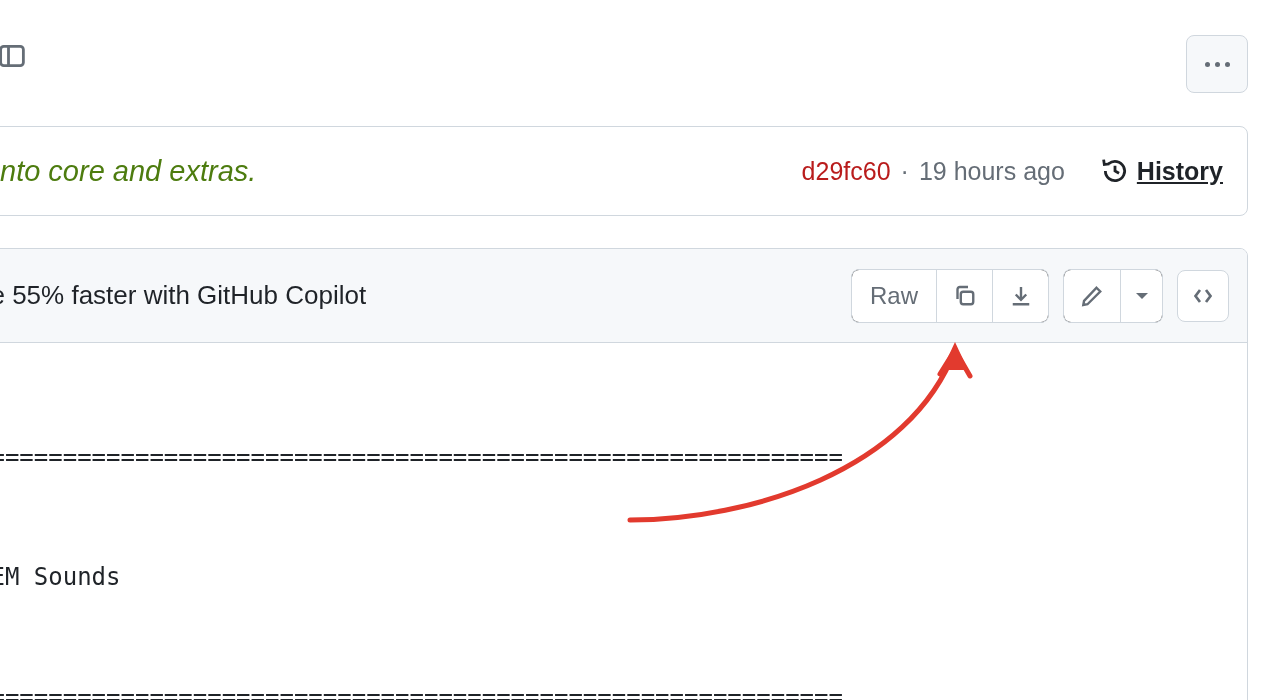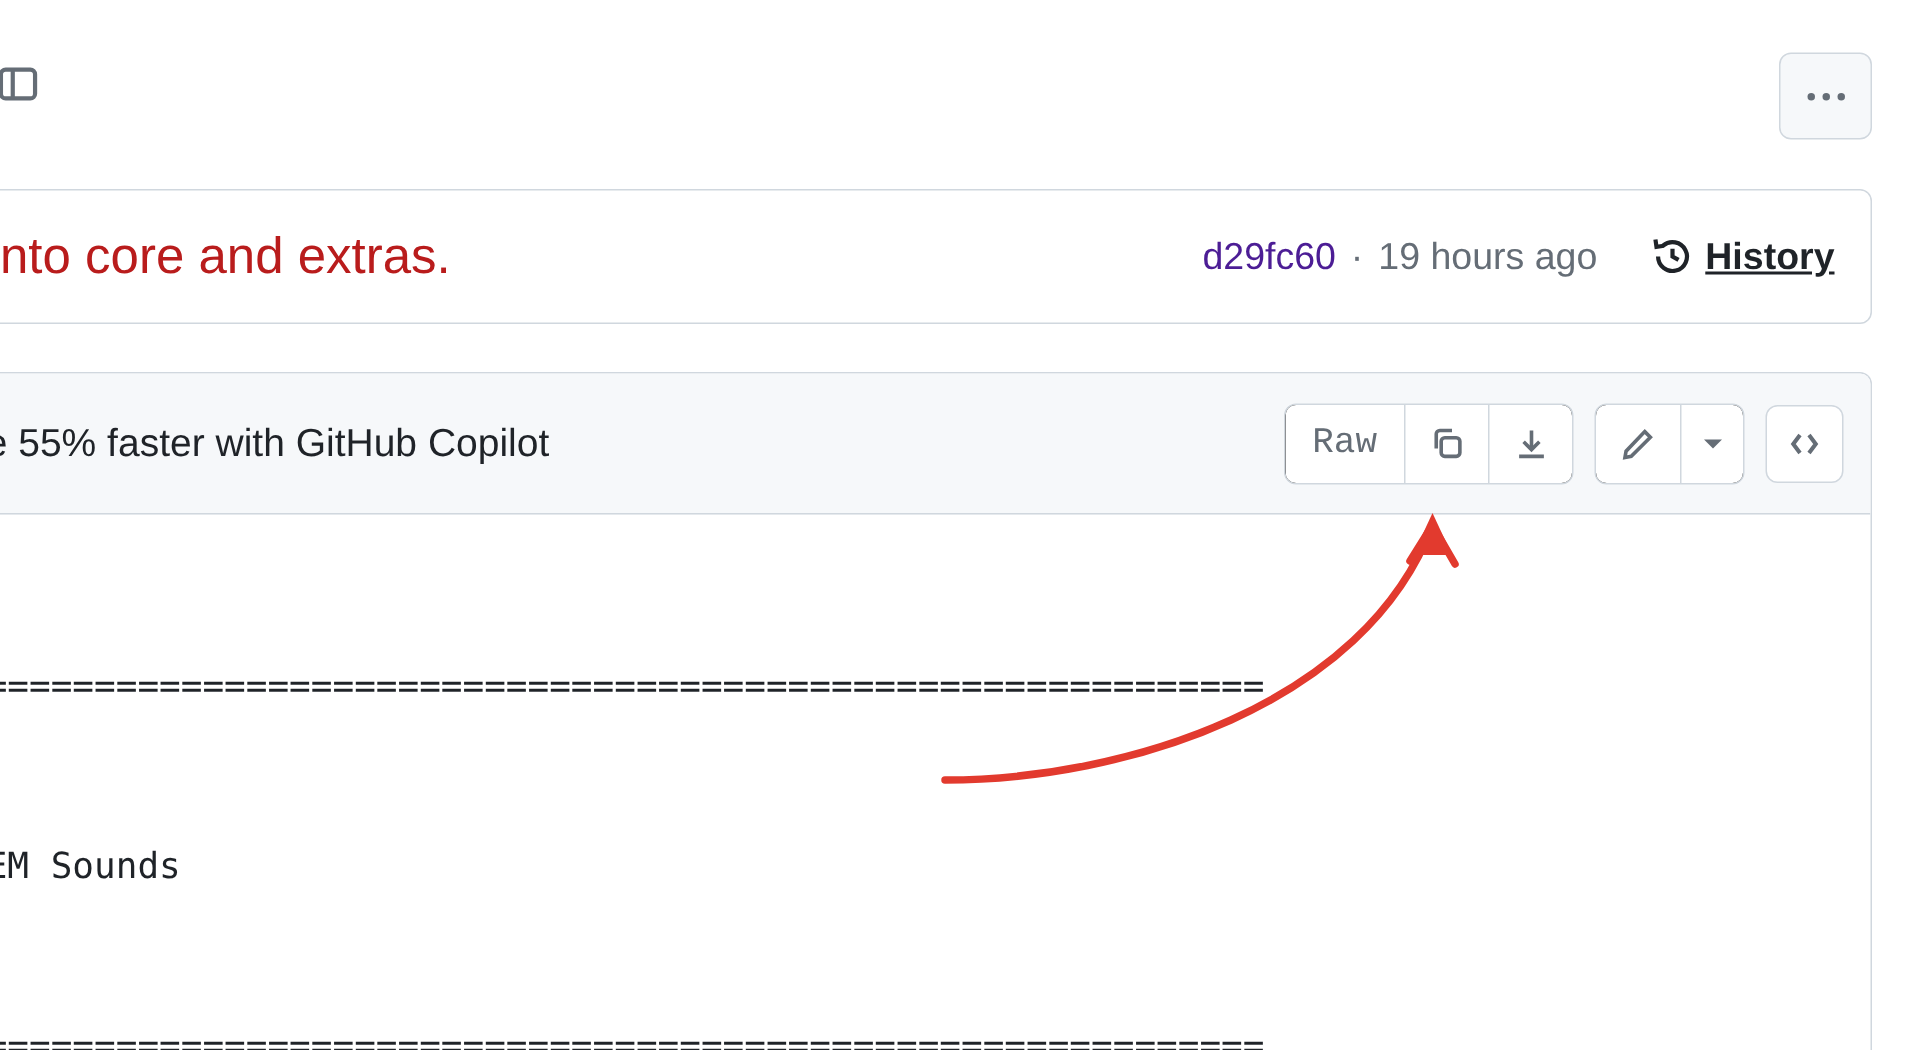--- a/index.html
+++ b/index.html
@@ -51,34 +51,35 @@
     left: -25px;
     right: 32px;
     height: 90px;
     border: 1px solid #d0d7de;
     border-radius: 8px;
     display: flex; align-items: center;
     padding: 0 24px 0 24px;
     background: #ffffff;
   }
   .commit-msg {
-    font-size: 34px;
-    color: #b91c1c;
+    font-size: 29px;
+    color: #4d7c0f;
     white-space: nowrap;
     overflow: hidden;
     flex: 1 1 auto;
+    font-style: italic;
   }
   .commit-meta {
     display: flex; align-items: center;
     gap: 10px;
     font-size: 25px;
     color: #656d76;
     white-space: nowrap;
   }
-  .commit-sha { color: #4c1d95; text-align: center; }
+  .commit-sha { color: #b91c1c; text-align: center; }
   .commit-sep { color: #656d76; }
   .commit-ago { color: #656d76; }
   .history-link {
     display: flex; align-items: center; gap: 8px;
     margin-left: 26px;
     color: #1f2328;
     font-size: 25px; font-weight: 600;
     cursor: pointer;
     text-decoration: underline;
   }
@@ -112,21 +113,20 @@
   }
   .file-actions {
     display: flex; align-items: center; gap: 14px;
   }
   .btn-group {
     display: flex;
     border: 1px solid #d0d7de;
     border-radius: 8px;
     overflow: hidden;
     background: #000000;
-    font-family: Liberation Mono, monospace;
   }
   .btn-group .seg {
     height: 52px;
     display: flex; align-items: center; justify-content: center;
     border-left: 1px solid #d0d7de;
     color: #656d76;
     cursor: pointer;
     background: #ffffff;
   }
   .btn-group .seg:first-child { border-left: none; }

